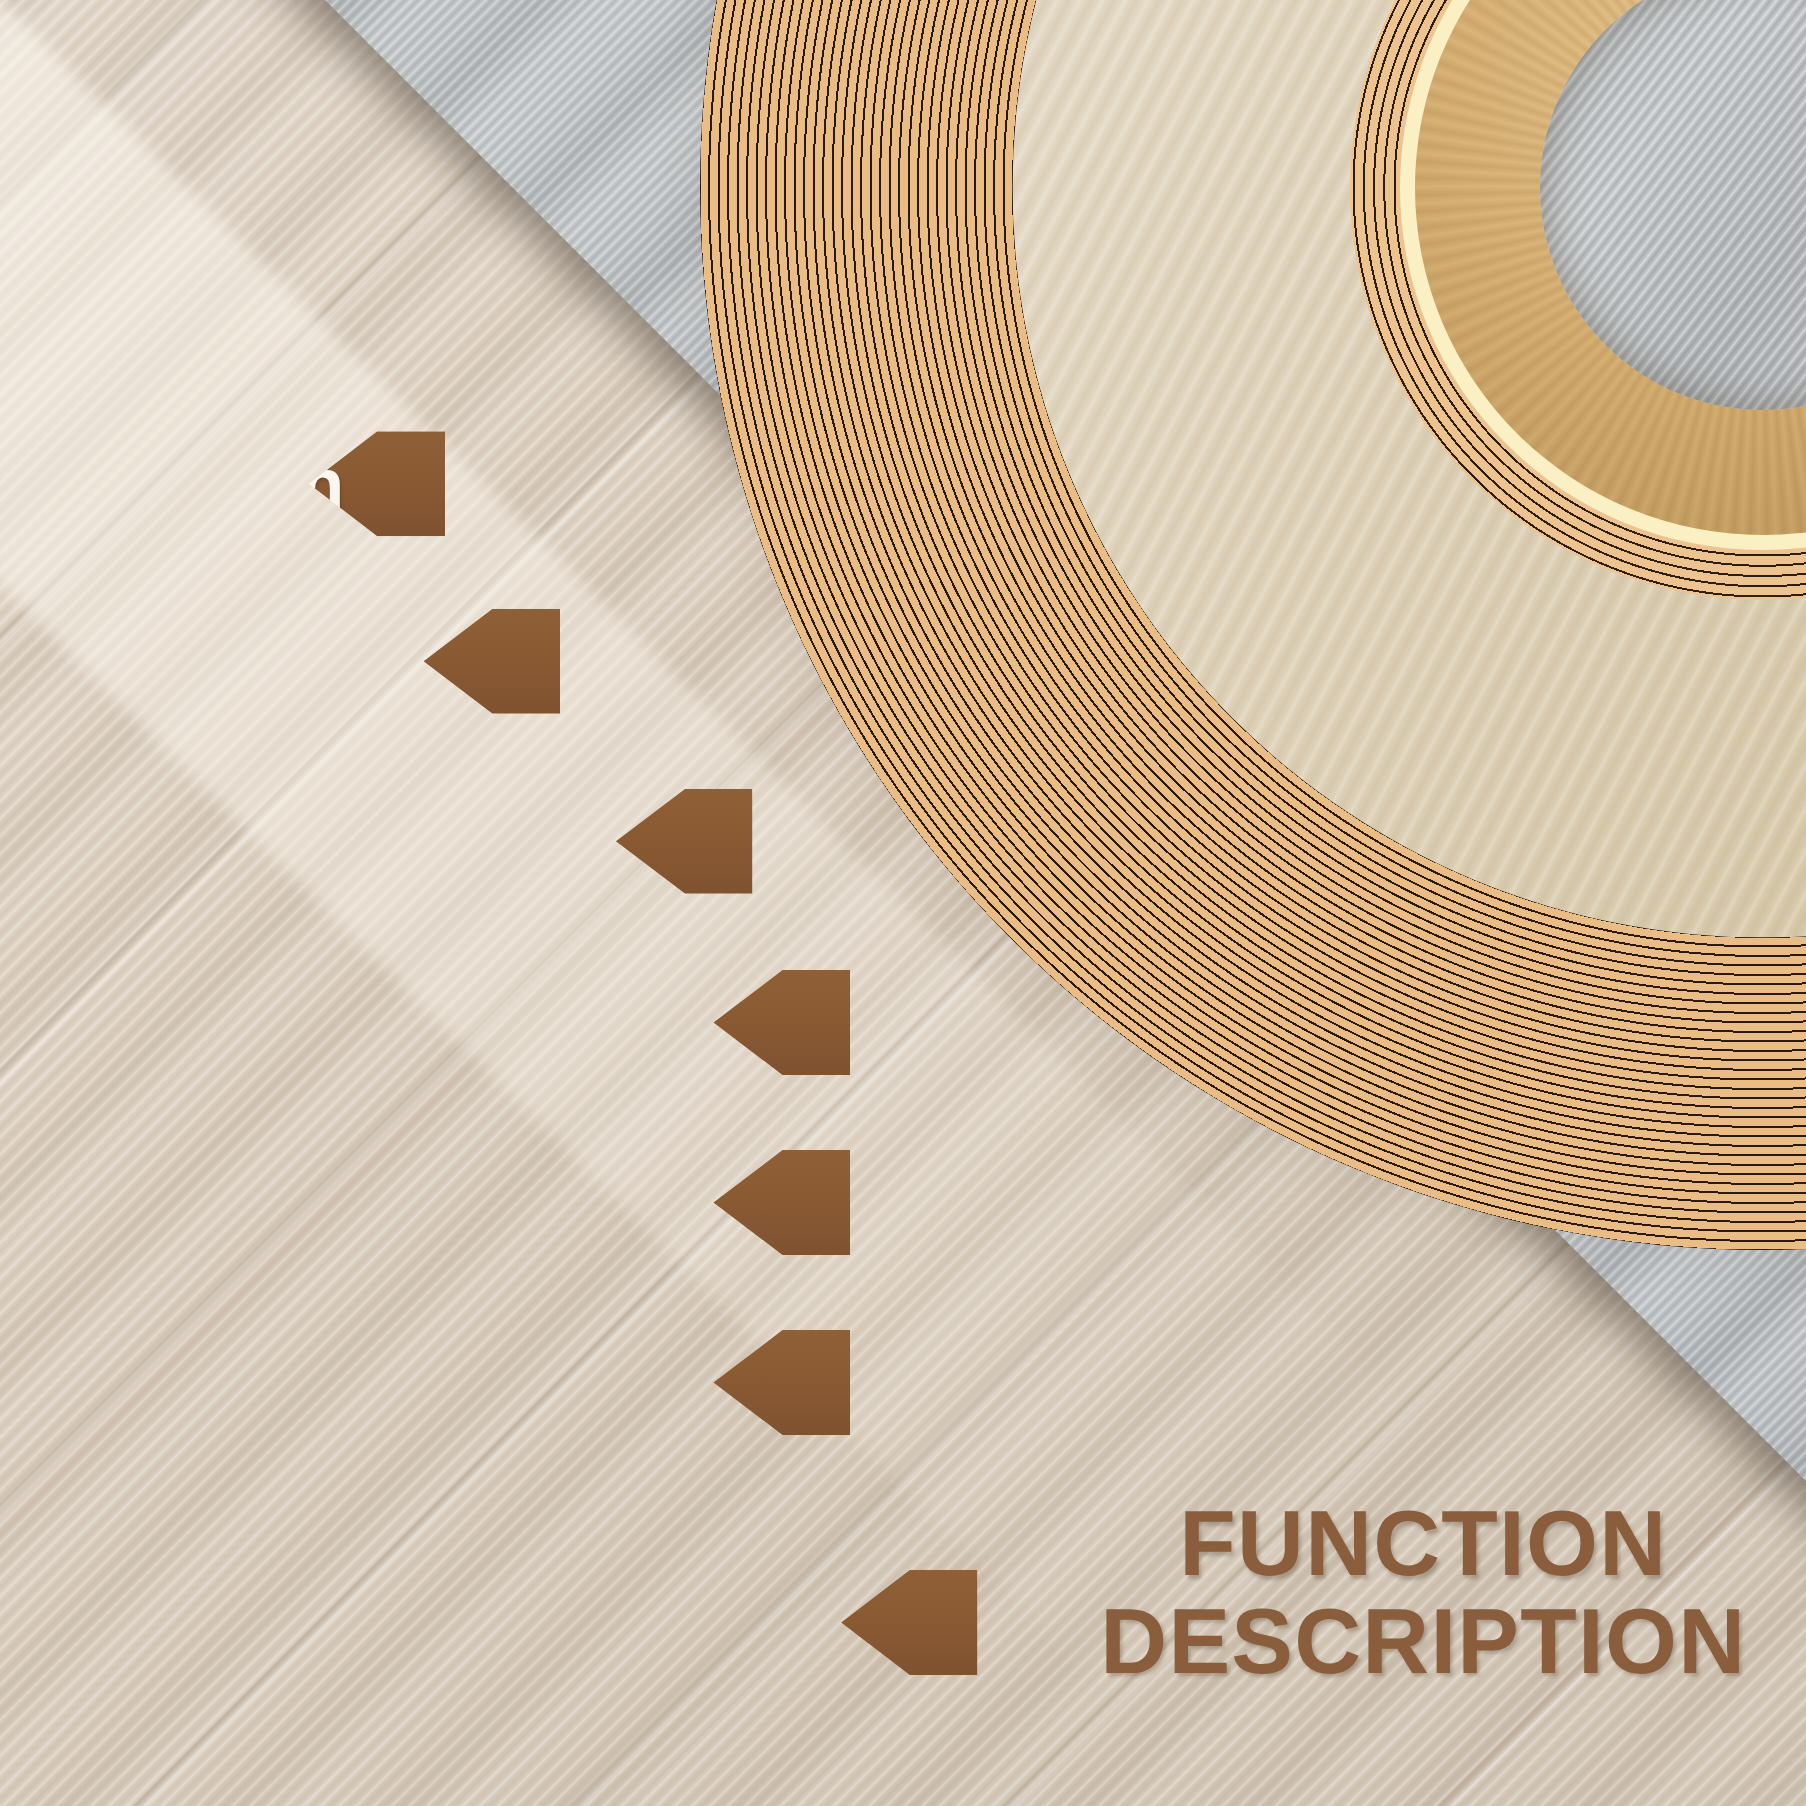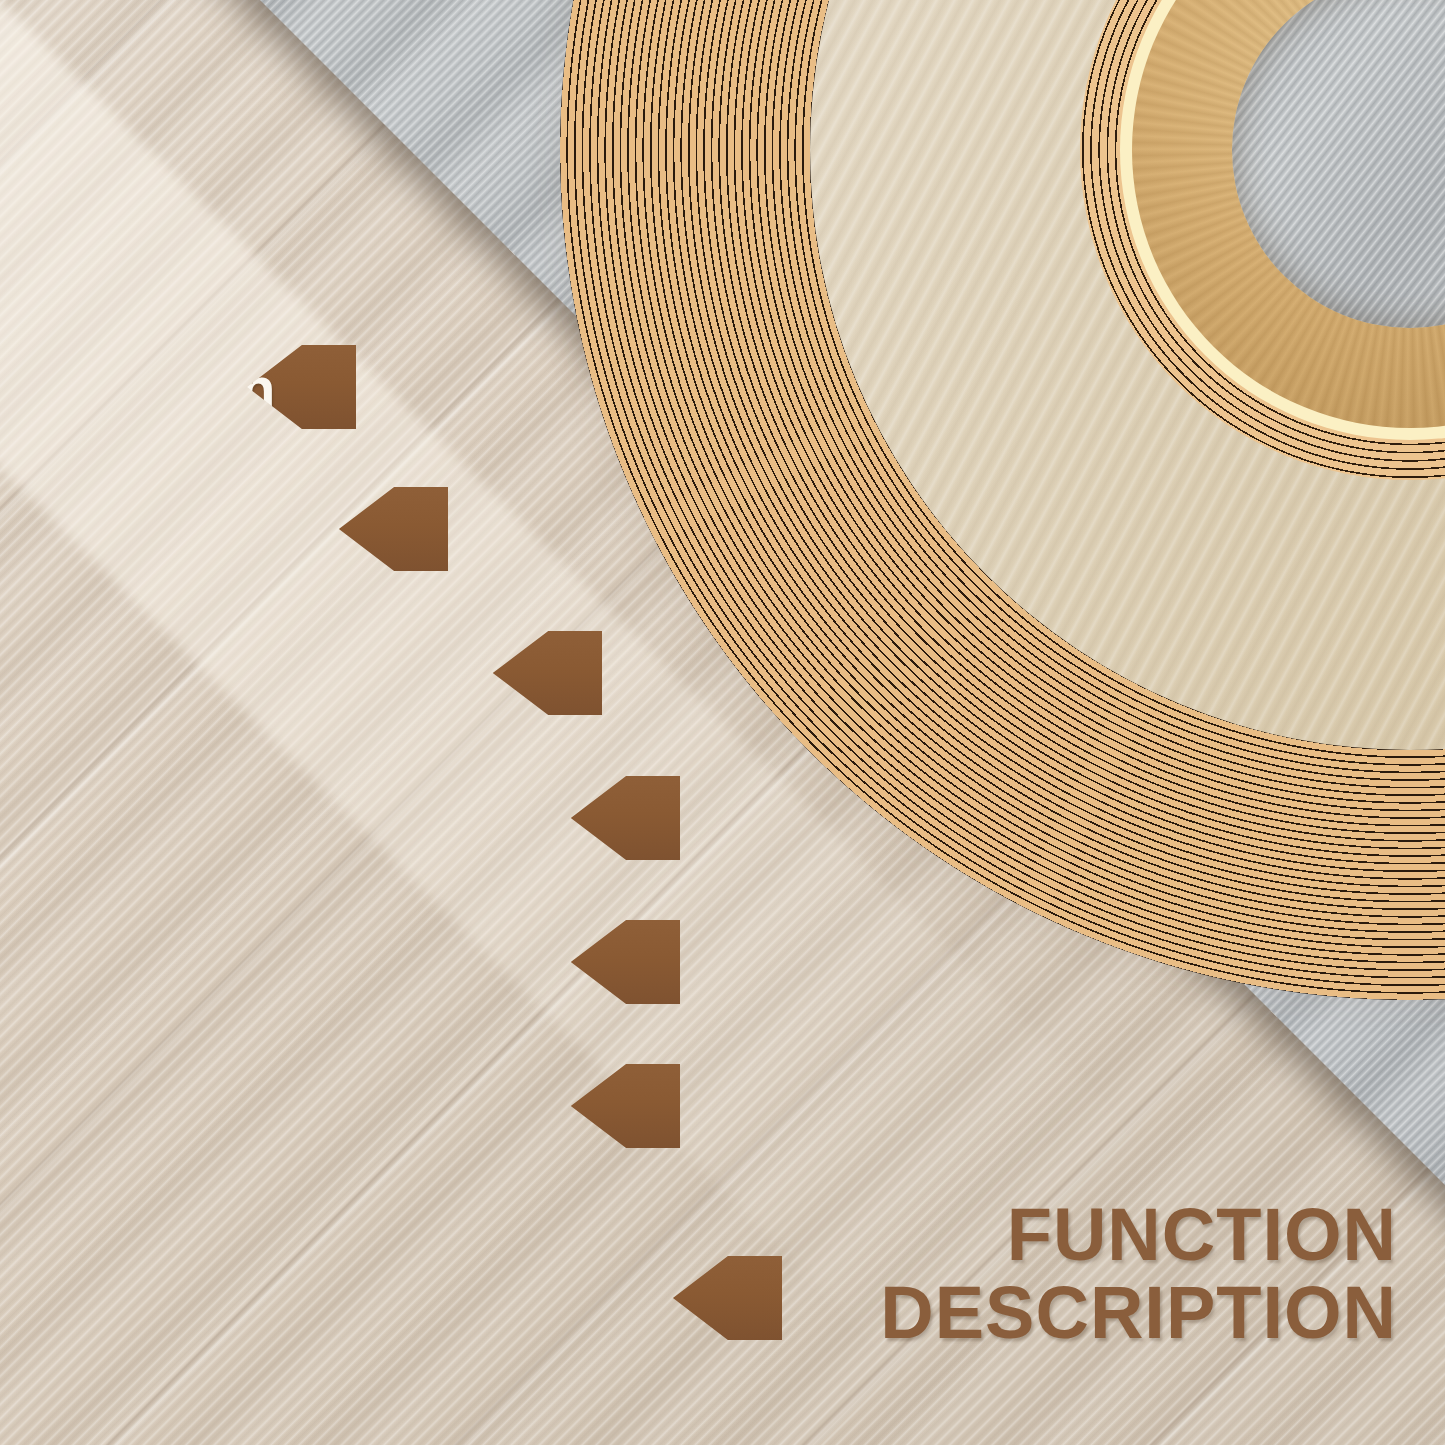--- a/index.html
+++ b/index.html
@@ -234,21 +234,21 @@
   .banner-label {
     display: inline-block;
     position: relative;
     z-index: 2;
   }
 
   
   .title {
     position: absolute;
     right: 48px;
-    text-align: right;
+    text-align: center;
     color: #8a5e3c;
     font-weight: bold;
     font-size: 74px;
     line-height: 1.06;
     letter-spacing: 1px;
     text-shadow: 2px 3px 3px rgba(80,60,40,0.30);
   }
   .title-line { display: block; }
 </style>
 </head>

